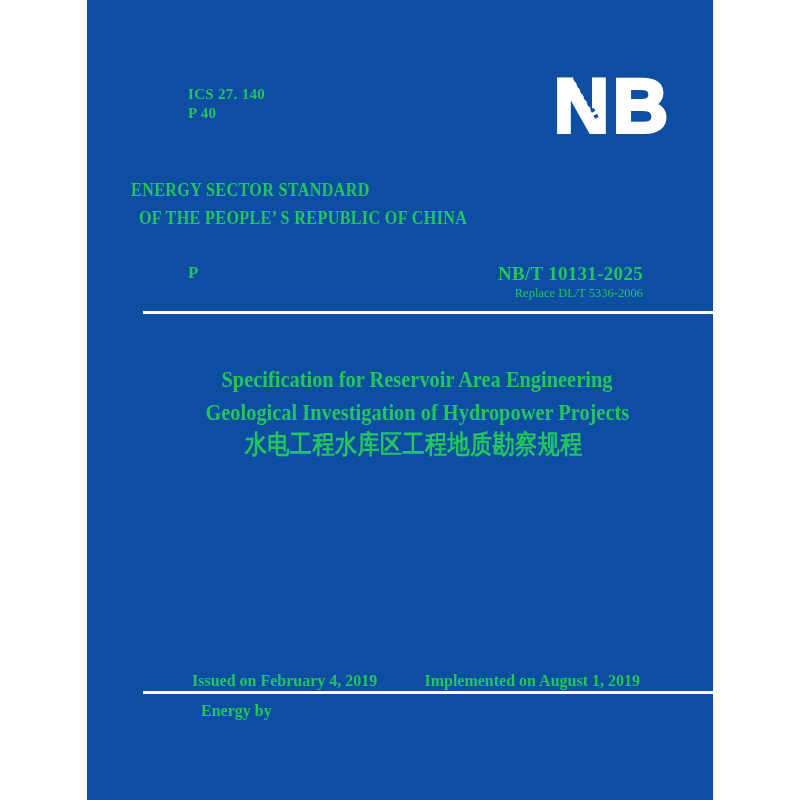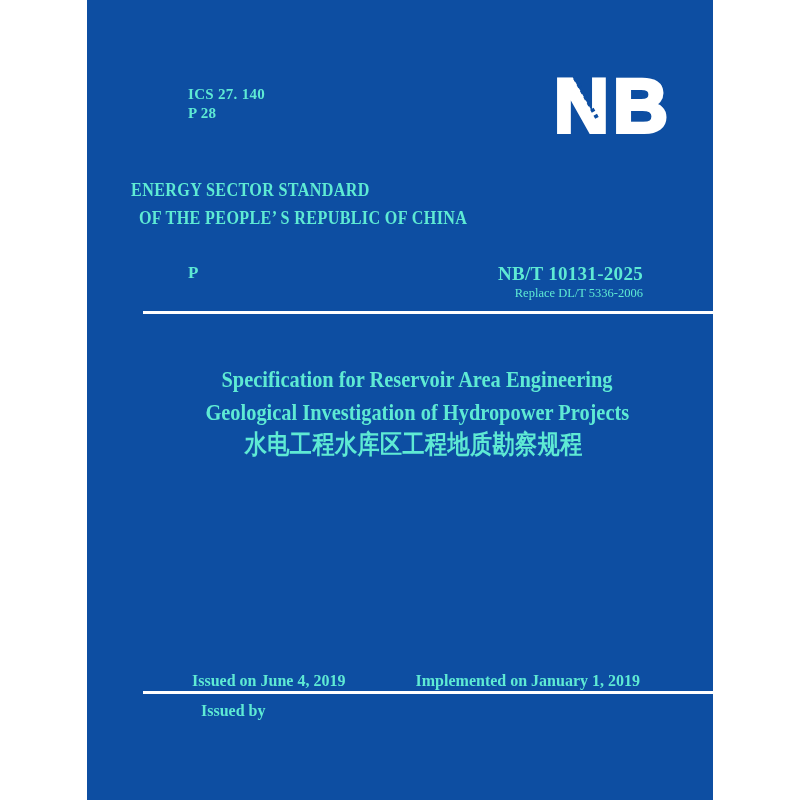--- a/index.html
+++ b/index.html
@@ -5,21 +5,21 @@
   * { margin:0; padding:0; box-sizing:border-box; }
   html,body { width:800px; height:800px; }
   body {
     background:#ffffff;
     font-family:"Liberation Serif", serif;
     position:relative;
     overflow:hidden;
   }
   .cover {
     position:absolute; left:87px; top:0; width:626px; height:800px;
-    background:#0D4EA2; color:#5eead4;
+    background:#0D4EA2; color:#22c55e;
   }
   .abs { position:absolute; }
   
   .cond { display:inline-block; transform:scaleX(0.85); transform-origin:center; white-space:nowrap; }
   .shift-head { transform:translateX(23px) scaleX(0.85); }
   .shift-title { transform:translateX(14px) scaleX(0.85); }
 
   .ics { left:101px; top:85px; font-size:15px; line-height:19px; font-weight:bold; letter-spacing:0.3px; }
 
   .nb-logo { left:466px; top:74px; }
@@ -46,21 +46,21 @@
   .issued-by { left:114px; right:0; top:700px; display:flex; gap:15px;
                font-size:16px; line-height:21px; font-weight:bold; }
 </style>
 </head>
 <body>
 
 <div class="cover">
 
   <div class="abs ics">
     <div>ICS 27. 140</div>
-    <div>P 28</div>
+    <div>P 40</div>
   </div>
 
   <svg class="abs nb-logo" width="122" height="66" viewBox="0 0 122 66" aria-hidden="true">
     <text x="1" y="58" font-family="Liberation Sans, sans-serif" font-weight="bold" font-size="76" letter-spacing="4" fill="#ffffff" stroke="#ffffff" stroke-width="4">NB</text>
     <line x1="22" y1="4" x2="44" y2="44" stroke="#0D4EA2" stroke-width="4" stroke-dasharray="3.5 3.5"></line>
   </svg>
 
   <div class="abs heading">
     <div class="h-en"><span class="cond shift-head">ENERGY SECTOR STANDARD</span></div>
     <div class="h-en"><span class="cond shift-head">OF THE PEOPLE’ S REPUBLIC OF CHINA</span></div>
@@ -75,23 +75,23 @@
 
   <div class="abs rule rule-top"></div>
 
   <div class="abs title">
     <div class="t-en"><span class="cond shift-title">Specification for Reservoir Area Engineering</span></div>
     <div class="t-en"><span class="cond shift-title">Geological Investigation of Hydropower Projects</span></div>
     <div class="t-zh"><span class="cond shift-title">水电工程水库区工程地质勘察规程</span></div>
   </div>
 
   <div class="abs dates">
-    <span>Issued on June 4, 2019</span>
-    <span>Implemented on January 1, 2019</span>
+    <span>Issued on February 4, 2019</span>
+    <span>Implemented on August 1, 2019</span>
   </div>
 
   <div class="abs rule rule-bottom"></div>
 
   <div class="abs issued-by">
-    <span>Issued by</span>
+    <span>Energy by</span>
   </div>
 
 </div>
 
 </body></html>

